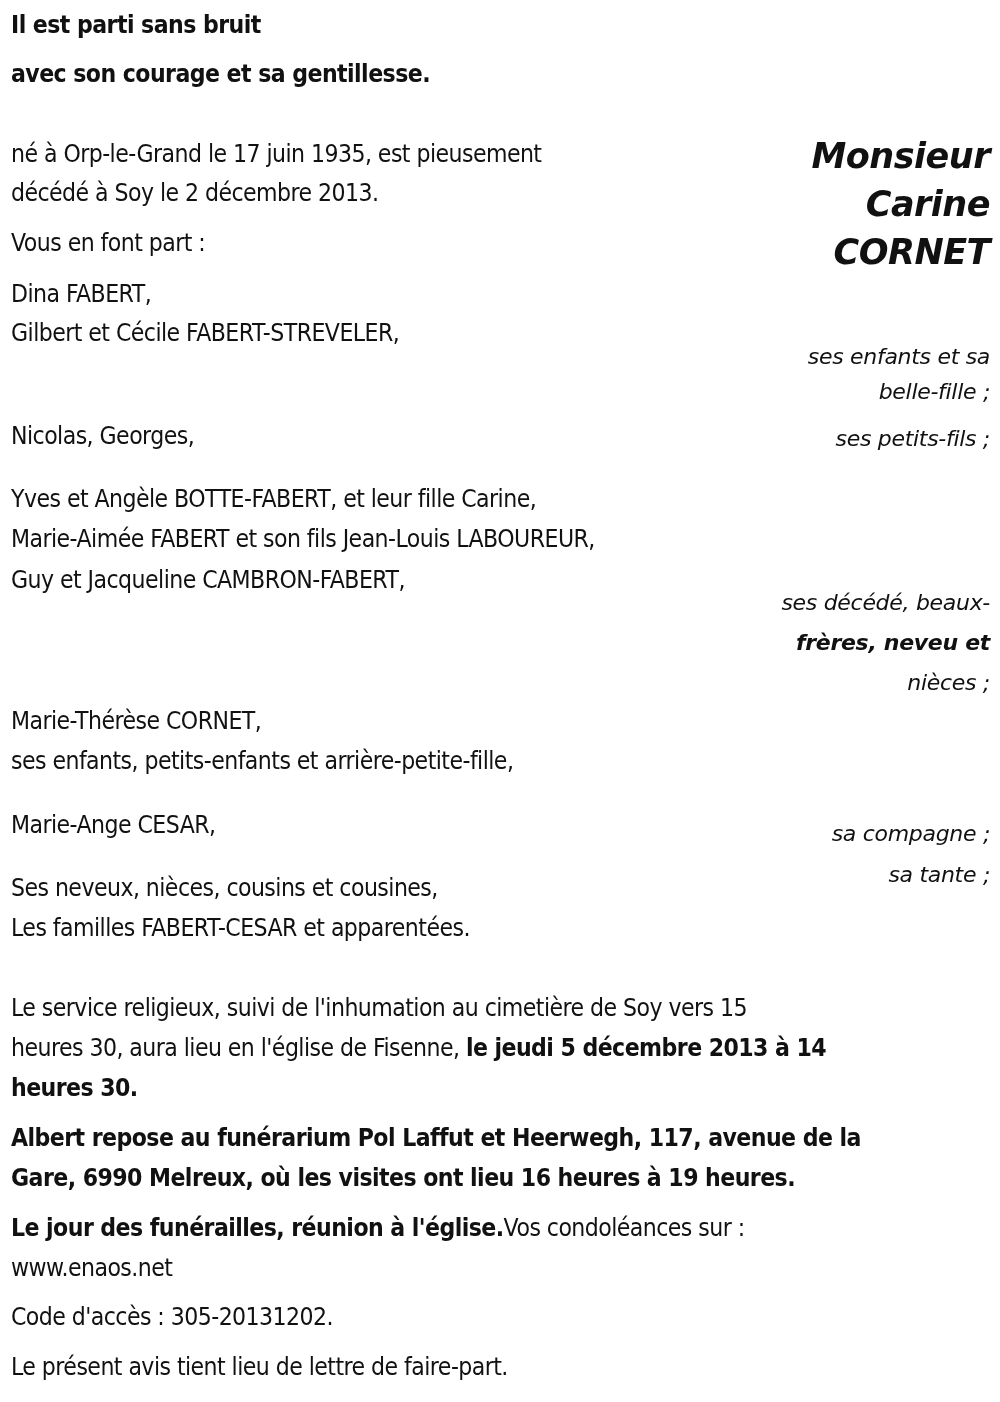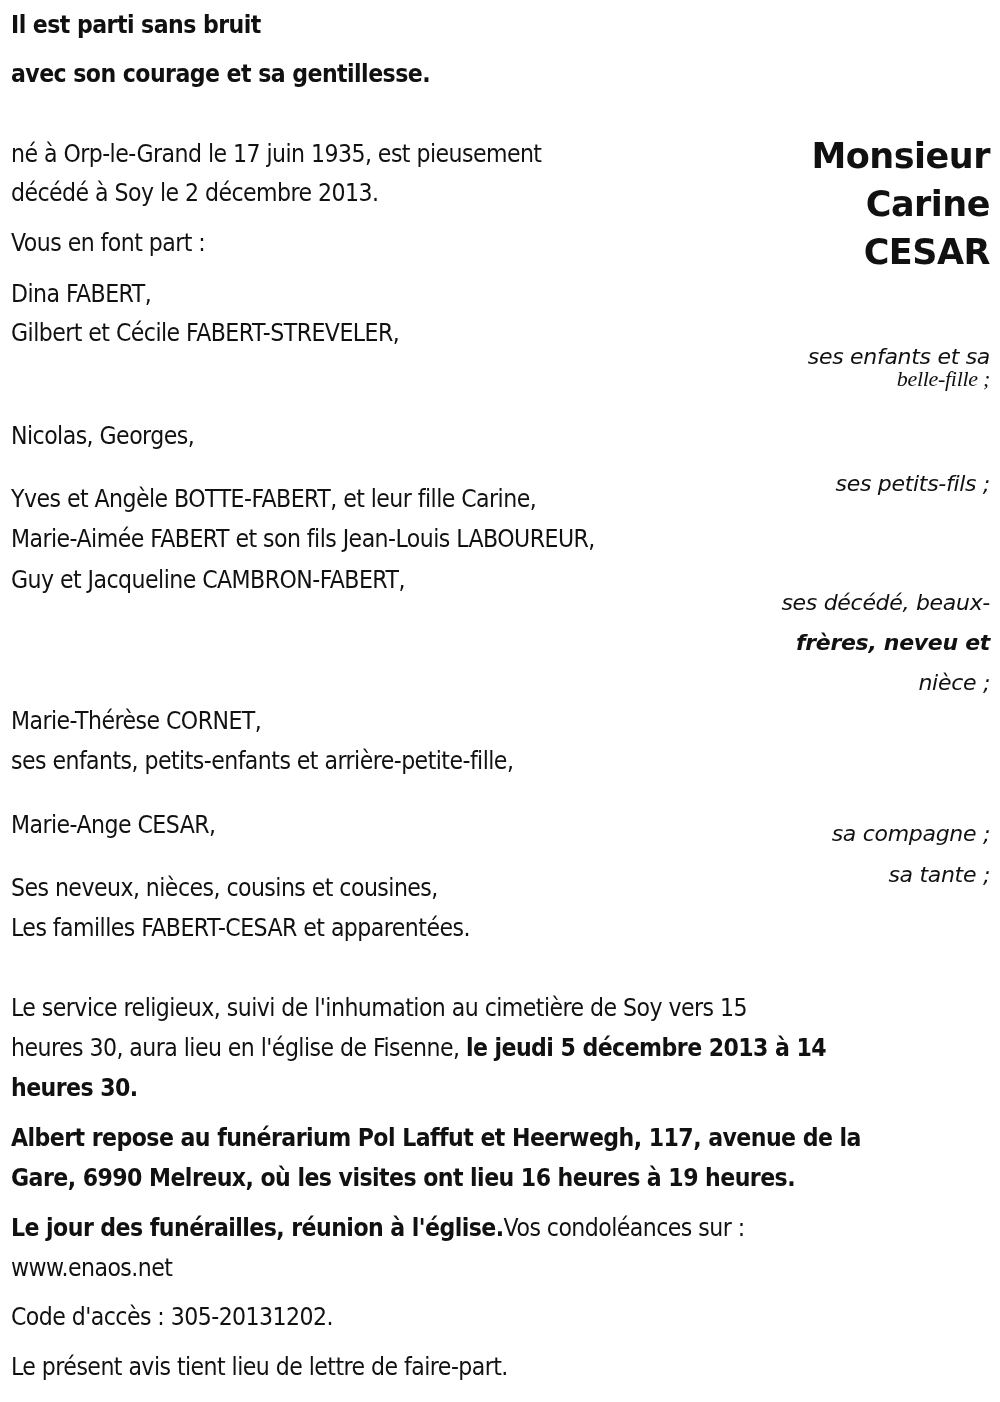--- a/index.html
+++ b/index.html
@@ -12,53 +12,53 @@
       font-size: 24px; line-height: 30px; letter-spacing: -0.6px;
       transform-origin: left top;
     }
     .bold { font-weight: bold; }
     .right {
       position: absolute; right: 10px; text-align: left; white-space: nowrap;
       font-style: italic; font-size: 22px; line-height: 30px; letter-spacing: -0.3px;
     }
     .name {
       position: absolute; right: 10px; text-align: left; white-space: nowrap;
-      font-weight: bold; font-size: 35px; line-height: 48px;
+      font-style: italic; font-weight: bold; font-size: 35px; line-height: 48px;
       letter-spacing: -0.5px;
     }
     .condensed { transform: scaleX(0.92); }
   </style>
 </head>
 <body>
 
 <div class="line bold condensed" style="top:10px;">Il est parti sans bruit</div>
 <div class="line bold condensed" style="top:59px;">avec son courage et sa gentillesse.</div>
 
 <div class="name" style="top:132px;">Monsieur</div>
 <div class="name" style="top:180px;">Carine</div>
-<div class="name" style="top:228px;">CESAR</div>
+<div class="name" style="top:228px;">CORNET</div>
 
 <div class="line condensed" style="top:139px;">né à Orp-le-Grand le 17 juin 1935, est pieusement</div>
 <div class="line condensed" style="top:178px;">décédé à Soy le 2 décembre 2013.</div>
 <div class="line condensed" style="top:228px;">Vous en font part :</div>
 
 <div class="line condensed" style="top:279px;">Dina FABERT,</div>
 <div class="line condensed" style="top:318px;">Gilbert et Cécile FABERT-STREVELER,</div>
 <div class="right" style="top:342px;">ses enfants et sa</div>
-<div class="right" style="top:364px;font-family:Liberation Serif, serif;">belle-fille ;</div>
+<div class="right" style="top:377px;">belle-fille ;</div>
 
 <div class="line condensed" style="top:421px;">Nicolas, Georges,</div>
-<div class="right" style="top:469px;">ses petits-fils ;</div>
+<div class="right" style="top:424px;">ses petits-fils ;</div>
 
 <div class="line condensed" style="top:484px;">Yves et Angèle BOTTE-FABERT, et leur fille Carine,</div>
 <div class="line condensed" style="top:524px;">Marie-Aimée FABERT et son fils Jean-Louis LABOUREUR,</div>
 <div class="line condensed" style="top:565px;">Guy et Jacqueline CAMBRON-FABERT,</div>
 <div class="right" style="top:588px;">ses décédé, beaux-</div>
 <div class="right" style="top:628px;font-weight:bold;">frères, neveu et</div>
-<div class="right" style="top:668px;">nièce ;</div>
+<div class="right" style="top:668px;">nièces ;</div>
 
 <div class="line condensed" style="top:706px;">Marie-Thérèse CORNET,</div>
 <div class="line condensed" style="top:746px;">ses enfants, petits-enfants et arrière-petite-fille,</div>
 <div class="right" style="top:771px;margin-top:48px;">sa compagne ;</div>
 
 <div class="line condensed" style="top:810px;">Marie-Ange CESAR,</div>
 <div class="right" style="top:860px;margin-left:12px;">sa tante ;</div>
 
 <div class="line condensed" style="top:873px;">Ses neveux, nièces, cousins et cousines,</div>
 <div class="line condensed" style="top:913px;">Les familles FABERT-CESAR et apparentées.</div>

